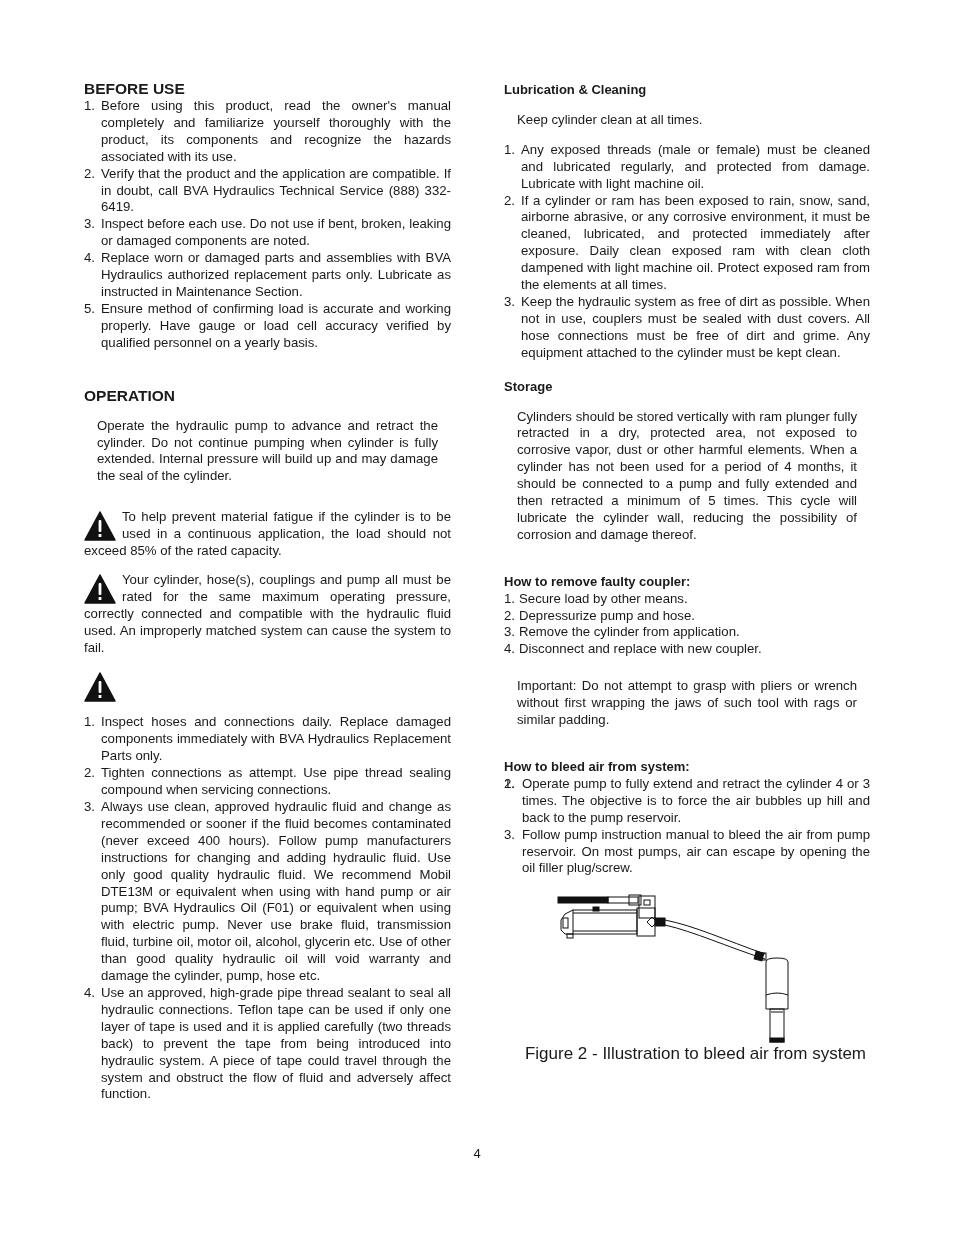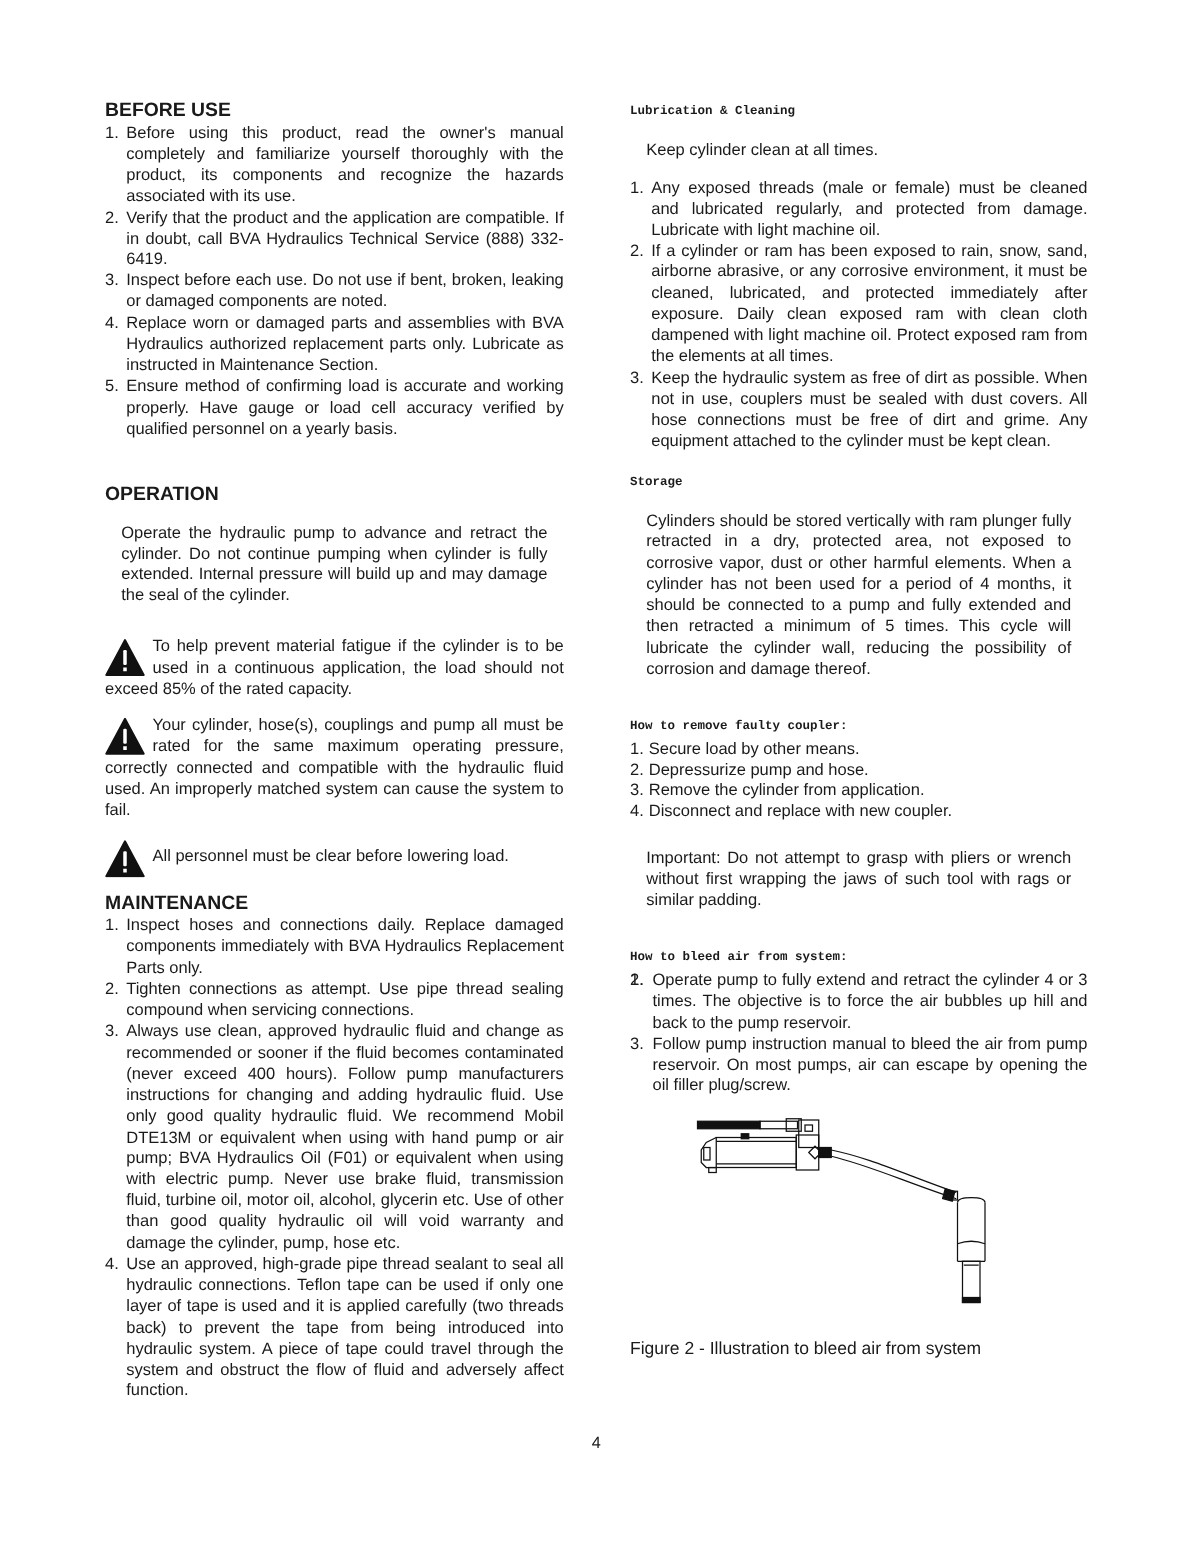--- a/index.html
+++ b/index.html
@@ -5,33 +5,33 @@
     html, body { margin: 0; padding: 0; background: #ffffff; }
     body {
       width: 954px; height: 1235px; position: relative; overflow: hidden;
       font-family: "Liberation Sans", sans-serif; color: #1a1a1a;
       font-size: 13.2px; line-height: 16.9px;
     }
     .col { position: absolute; }
     .col-left { left: 84px; top: 80px; width: 367px; }
     .col-right { left: 504px; top: 82px; width: 366px; }
     .h1 { text-align: left; font-weight: bold; font-size: 15.5px; line-height: 18px; margin: 0; }
-    .h2 { font-weight: bold; font-size: 10px; line-height: 16.9px; margin: 0; font-family: Liberation Mono, monospace; }
+    .h2 { font-weight: bold; font-size: 13px; line-height: 16.9px; margin: 0; }
     ol.list { list-style: none; margin: 0; padding: 0; }
     ol.list li { position: relative; padding-left: 17px; text-align: justify; }
     ol.list li .num { position: absolute; left: 0; top: 0; }
     p { margin: 13px; text-align: justify; }
     .warn { position: relative; text-align: justify; }
     .warn .tri {
       float: left; width: 32px; height: 30px; margin: 2px 6px 0 0;
     }
     .gap-sm { height: 17px; }
     .gap-md { height: 30px; }
     .figure { position: absolute; left: 555px; top: 892px; width: 250px; height: 155px; }
-    .caption { position: absolute; left: 504px; top: 1046px; width: 362px; text-align: left; font-size: 14px; margin-top: 24px; }
+    .caption { position: absolute; left: 504px; top: 1046px; width: 362px; text-align: right; font-size: 17px; }
     .pagenum { position: absolute; left: 0; width: 954px; top: 1146px; text-align: center; font-size: 13px; }
     b { font-weight: normal; }
   </style>
 </head>
 <body>
 
 <div class="col col-left">
 
   <h2 class="h1">BEFORE USE</h2>
   <ol class="list">
@@ -70,26 +70,24 @@
   </div>
 
   <div class="gap-sm" style="height:14px"></div>
 
   <div class="warn" style="min-height:32px;">
     <svg class="tri" viewBox="0 0 32 30">
         <path d="M16 1 L31 29 L1 29 Z" fill="#111" stroke="#111" stroke-width="1.5" stroke-linejoin="round"></path>
         <rect x="14.6" y="9" width="2.8" height="12" rx="1" fill="#fff"></rect>
         <rect x="14.6" y="23" width="2.8" height="3" fill="#fff"></rect>
       </svg>
-    <span style="display:inline-block; padding-top:7px;">All personnel must be clear before lowering load.</span>
   </div>
 
   <div class="gap-sm" style="height:12px"></div>
 
-  <h2 class="h1">MAINTENANCE</h2>
   <ol class="list">
     <li><span class="num">1.</span><span>Inspect hoses and connections daily. Replace damaged components immediately with BVA Hydraulics Replacement Parts only.</span></li>
     <li><span class="num">2.</span><span>Tighten connections as attempt. Use pipe thread sealing compound when servicing connections.</span></li>
     <li><span class="num">3.</span><span>Always use clean, approved hydraulic fluid and change as recommended or sooner if the fluid becomes contaminated (never exceed 400 hours). Follow pump manufacturers instructions for changing and adding hydraulic fluid. Use only good quality hydraulic fluid. We recommend Mobil DTE13M or equivalent when using with hand pump or air pump; BVA Hydraulics Oil (F01) or equivalent when using with electric pump. </span><b>Never</b><span> use brake fluid, transmission fluid, turbine oil, motor oil, alcohol, glycerin etc. Use of other than good quality hydraulic oil will void warranty and damage the cylinder, pump, hose etc.</span></li>
     <li><span class="num">4.</span><span>Use an approved, high-grade pipe thread sealant to seal all hydraulic connections. Teflon tape can be used if only one layer of tape is used and it is applied carefully (two threads back) to prevent the tape from being introduced into hydraulic system. A piece of tape could travel through the system and obstruct the flow of fluid and adversely affect function.</span></li>
   </ol>
 </div>
 
 <div class="col col-right">
 

